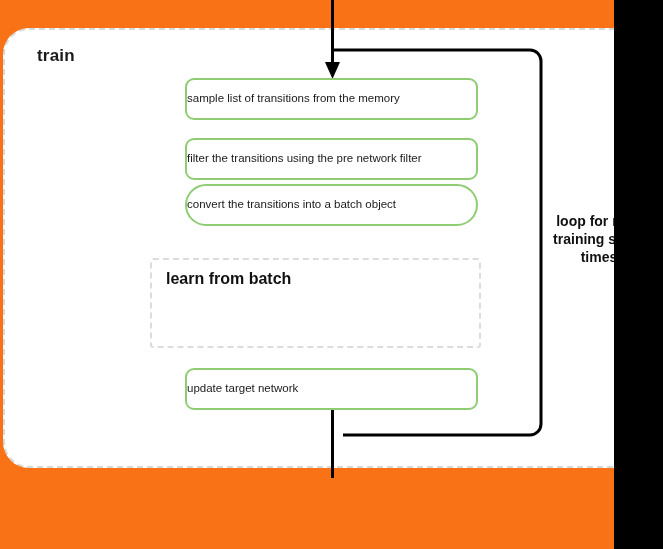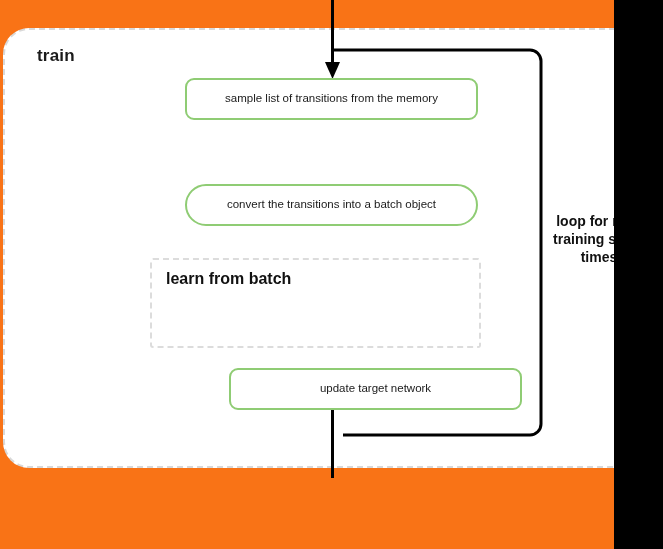--- a/index.html
+++ b/index.html
@@ -44,33 +44,33 @@
     position: absolute;
     left: 185px;
     width: 293px;
     height: 42px;
     box-sizing: border-box;
     background: #ffffff;
     border: 2.5px solid #8fcc74;
     border-radius: 9px;
     display: flex;
     align-items: center;
-    justify-content: center;
+    justify-content: flex-start;
   }
   .step-box .step-label {
     font-size: 11.5px;
     color: #1a1a1a;
     text-align: center;
     line-height: 1.2;
   }
 
   #step-sample   { top: 78px; }
   #step-filter   { top: 138px; }
   #step-convert  { top: 184px; border-radius: 21px; }
-  #step-update   { top: 368px; margin-left: 44px; }
+  #step-update   { top: 368px; }
 
   
   #learn-block {
     position: absolute;
     left: 150px;
     top: 258px;
     width: 331px;
     height: 90px;
     box-sizing: border-box;
     background: #ffffff;
@@ -128,20 +128,23 @@
 
     <path d="M 332.5 50 H 530 A 11 11 0 0 1 541 61 V 424 A 11 11 0 0 1 530 435 H 343" fill="none" stroke="#000000" stroke-width="3"></path>
 
     <line x1="332.5" y1="410" x2="332.5" y2="478" stroke="#000000" stroke-width="3"></line>
   </svg>
 
   <div class="step-box" id="step-sample">
     <span class="step-label">sample list of transitions from the memory</span>
   </div>
 
+  <div class="step-box" id="step-filter">
+    <span class="step-label">filter the transitions using the pre network filter</span>
+  </div>
 
   <div class="step-box" id="step-convert">
     <span class="step-label">convert the transitions into a batch object</span>
   </div>
 
   <div id="learn-block">
     <div id="learn-title">learn from batch</div>
   </div>
 
   <div class="step-box" id="step-update">

